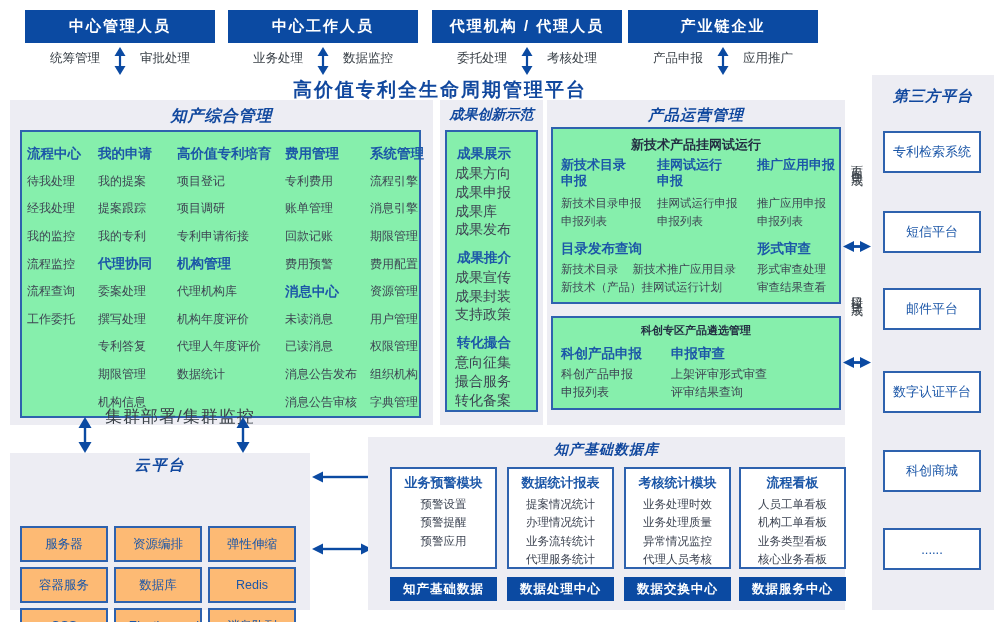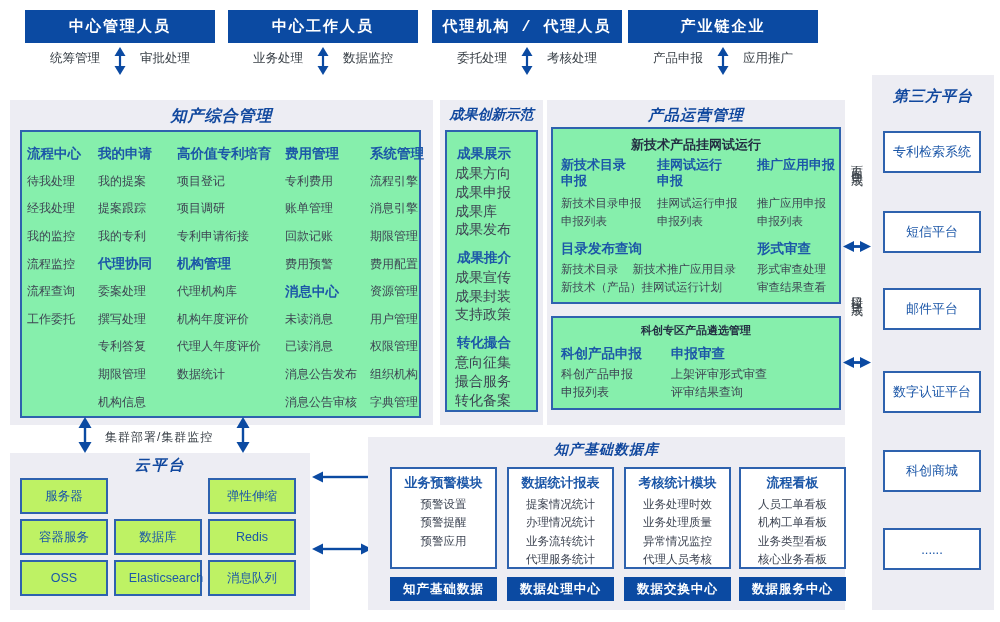--- a/index.html
+++ b/index.html
@@ -11,21 +11,21 @@
     --c-panel:#ededf3;
     --c-border:#2e62ae;
   }
   *{box-sizing:border-box;margin:0;padding:0;}
   body{font-family:"Liberation Sans","DejaVu Sans",sans-serif;background:#fff;}
   #stage{position:relative;width:1000px;height:622px;background:#fff;overflow:hidden;}
 
   
   .actor{position:absolute;top:10px;width:190px;}
   .actor-bar{height:33px;background:var(--c-dark);color:#fff;font-weight:bold;font-size:15px;
-    letter-spacing:2px;display:flex;align-items:center;justify-content:center;font-family:Liberation Mono, monospace;}
+    letter-spacing:2px;display:flex;align-items:center;justify-content:center;}
   .actor-roles{margin-top:4px;height:30px;display:flex;align-items:flex-start;justify-content:center;gap:14px;}
   .actor-role{font-size:12.5px;color:#3a4148;line-height:18px;padding-top:2px;}
 
   .main-title{position:absolute;top:77px;left:0;width:880px;text-align:center;
     font-size:19px;font-weight:bold;color:var(--c-title);letter-spacing:2px;}
 
   .panel{position:absolute;background:var(--c-panel);}
   .panel-title{position:absolute;left:0;right:0;text-align:center;font-weight:bold;
     font-style:italic;color:var(--c-title);}
   .wbox{position:absolute;background:#86efac;border:2px solid var(--c-border);}
@@ -68,27 +68,27 @@
   .vlabel{position:absolute;writing-mode:vertical-rl;font-size:12px;color:#3a4148;letter-spacing:3px;}
   .int-arrow{position:absolute;}
 
   
   #panel-tp{left:872px;top:75px;width:122px;height:535px;}
   #panel-tp .panel-title{top:12px;font-size:15px;letter-spacing:1px;}
   .tp-box{position:absolute;left:11px;width:98px;height:42px;background:#fff;border:2px solid var(--c-border);
     display:flex;align-items:center;justify-content:center;font-size:13px;color:var(--c-head);}
 
   
-  .cluster-label{position:absolute;left:105px;top:429px;font-size:12px;color:#3a4148;letter-spacing:1px;}
+  .cluster-label{position:absolute;left:105px;top:405px;font-size:17px;color:#3a4148;letter-spacing:1px;}
 
   
   #panel-cloud{left:10px;top:453px;width:300px;height:157px;}
   #panel-cloud .panel-title{top:3px;font-size:15px;letter-spacing:2px;}
-  .cloud-box{position:absolute;width:88px;height:36px;background:#bef264;border:2px solid var(--c-border);
-    display:flex;align-items:center;justify-content:center;font-size:12.5px;color:var(--c-head);white-space:nowrap;}
+  .cloud-box{position:absolute;width:88px;height:36px;background:#fdba74;border:2px solid var(--c-border);
+    display:flex;align-items:center;justify-content:center;font-size:12.5px;color:var(--c-head);white-space:nowrap;margin-top:48px;}
 
   
   #panel-db{left:368px;top:437px;width:477px;height:173px;}
   #panel-db .panel-title{top:4px;font-size:14px;letter-spacing:1px;}
   .db-box{position:absolute;top:30px;width:107px;height:102px;background:#fff;border:2px solid var(--c-border);}
   .db-h{margin-top:5px;text-align:center;font-size:13px;font-weight:bold;color:var(--c-head);height:21px;}
   .db-i{text-align:center;font-size:11.5px;color:var(--c-item);height:18.3px;line-height:18.3px;white-space:nowrap;}
   .db-bar{position:absolute;top:140px;width:107px;height:24px;background:var(--c-dark);color:#fff;
     font-size:12.5px;font-weight:bold;display:flex;align-items:center;justify-content:center;letter-spacing:1px;}
 
@@ -151,20 +151,21 @@
               <path d="M6 0 L11.5 9 H0.5 Z" fill="#0b4aa2"></path>
               <rect x="4.9" y="8" width="2.2" height="12" fill="#0b4aa2"></rect>
               <path d="M6 28 L11.5 19 H0.5 Z" fill="#0b4aa2"></path>
             </svg>
           </span>
           <span class="actor-role">应用推广</span>
         </div>
       </div>
     </div>
 
+  <div class="main-title">高价值专利全生命周期管理平台</div>
 
   <div class="panel" id="panel-a">
     <div class="panel-title">知产综合管理</div>
     <div class="wbox" id="box-a">
         <div class="acol" style="left: 5px;">
           <div class="entry h">流程中心</div>
           <div class="entry i">待我处理</div>
           <div class="entry i">经我处理</div>
           <div class="entry i">我的监控</div>
           <div class="entry i">流程监控</div>
@@ -343,20 +344,21 @@
     <svg width="14" height="36" viewBox="0 0 14 36">
         <path d="M7 0 L13.5 11 H0.5 Z" fill="#0b4aa2"></path>
         <rect x="5.8" y="10" width="2.4" height="16" fill="#0b4aa2"></rect>
         <path d="M7 36 L13.5 25 H0.5 Z" fill="#0b4aa2"></path>
       </svg>
   </div>
 
   <div class="panel" id="panel-cloud">
     <div class="panel-title">云平台</div>
   <div class="cloud-box" style="left: 10px; top: 25px;">服务器</div>
+      <div class="cloud-box" style="left: 104px; top: 25px;">资源编排</div>
       <div class="cloud-box" style="left: 198px; top: 25px;">弹性伸缩</div>
       <div class="cloud-box" style="left: 10px; top: 66px;">容器服务</div>
       <div class="cloud-box" style="left: 104px; top: 66px;">数据库</div>
       <div class="cloud-box" style="left: 198px; top: 66px;">Redis</div>
       <div class="cloud-box" style="left: 10px; top: 107px;">OSS</div>
       <div class="cloud-box" style="left: 104px; top: 107px; padding-left: 16px;">Elasticsearch</div>
       <div class="cloud-box" style="left: 198px; top: 107px;">消息队列</div>
     </div>
 
   <div class="int-arrow" style="left:312px;top:471px;">

